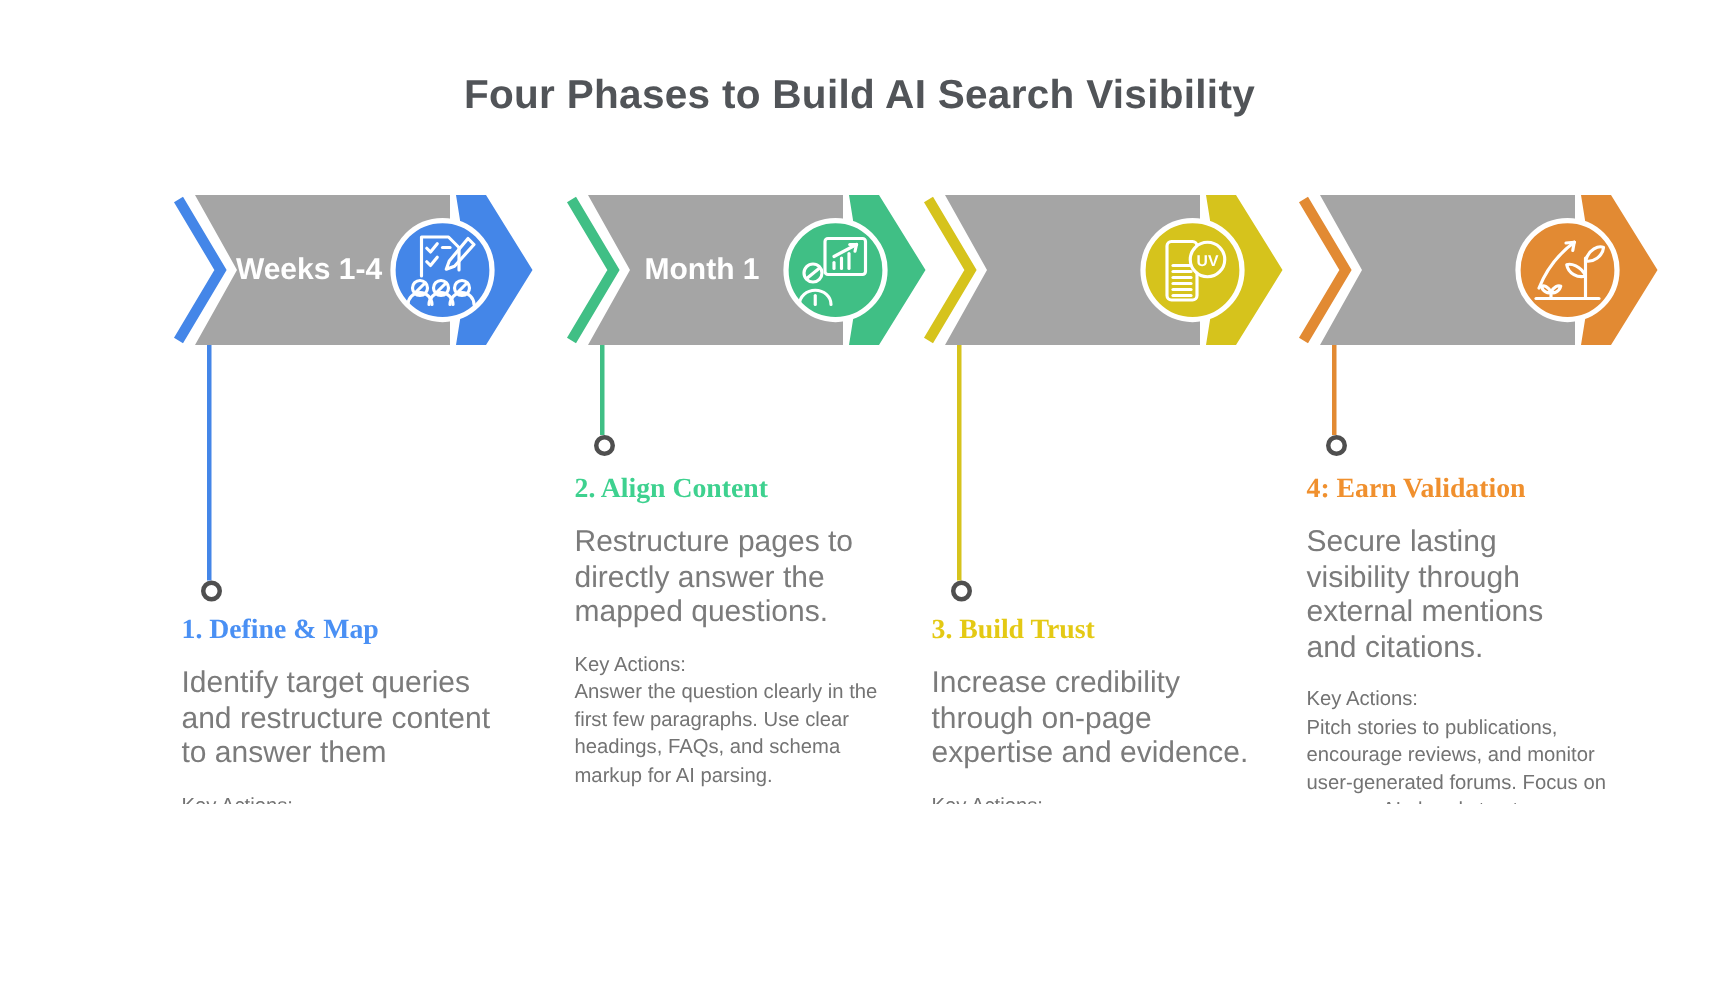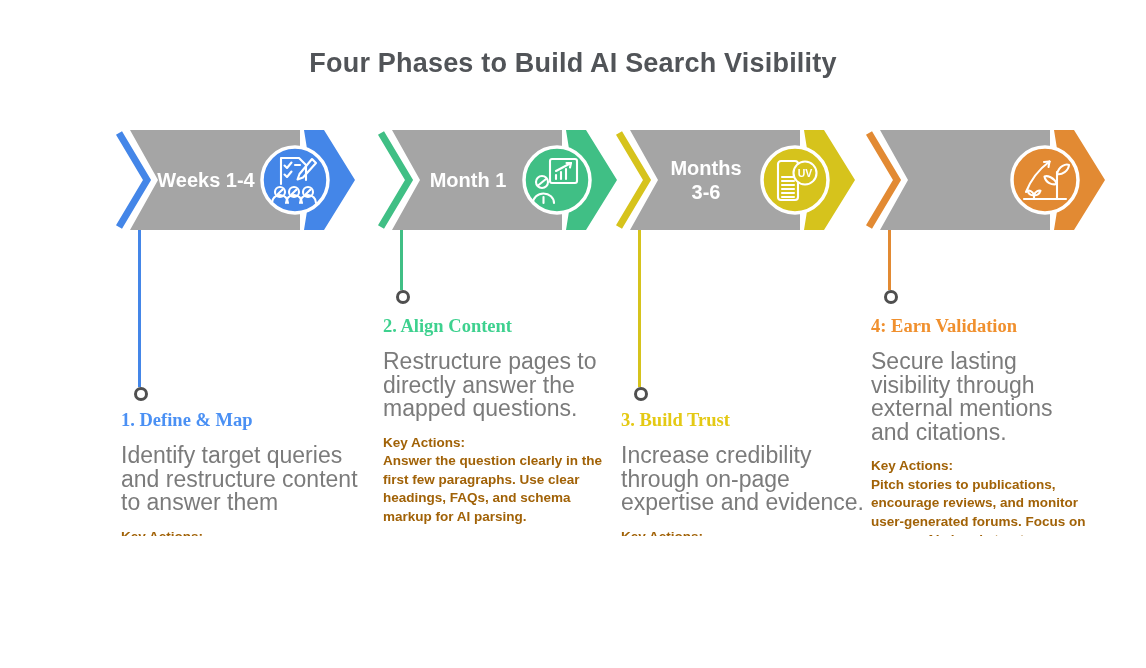--- a/index.html
+++ b/index.html
@@ -43,22 +43,22 @@
   .dot{
     position:absolute;left:19.5px;width:8px;height:8px;border-radius:50%;
     border:3px solid #4f4f4f;background:#ffffff;
   }
   .phase.tall  .dot{top:257px}
   .phase.short .dot{top:160px}
   .text-block{position:absolute;left:7px;width:250px;}
   .phase.tall  .text-block{top:280px}
   .phase.short .text-block{top:186px}
   .heading{font-size:18.5px;font-weight:bold;color:var(--heading-color);margin:0 0 13px 0;font-family:Liberation Serif, serif;}
-  .body-text{font-size:23px;color:#7b7b7b;line-height:23.5px;white-space:pre;margin:0 0 13px 0;}
-  .key-label,.key-text{font-size:13.5px;font-weight:bold;color:#a16207;line-height:18.5px;white-space:pre;}
+  .body-text{font-size:20px;color:#7b7b7b;line-height:23.5px;white-space:pre;margin:0 0 13px 0;}
+  .key-label,.key-text{font-size:13.5px;font-weight:normal;color:#737373;line-height:18.5px;white-space:pre;}
 </style>
 </head>
 <body>
 
 <div class="canvas">
 
   <div class="title">Four Phases to Build AI Search Visibility</div>
 
   <div class="phase tall" data-phase="0" style="--accent: #4486e8; --heading-color: #4a90f4;">
     <svg class="arrow" width="244" height="100" viewBox="0 0 244 100">
@@ -142,22 +142,20 @@
         <path d="M11,21 H23"></path>
         <path d="M11,25 H23"></path>
         <path d="M11,29 H23"></path>
         <path d="M11,33 H23"></path>
         <path d="M11,37 H23"></path>
         <path d="M11,41 H23"></path>
         <circle class="lens" cx="34" cy="17" r="11.5"></circle>
         <text x="34" y="21" text-anchor="middle">UV</text>
       </g>
     </svg>
-    <div class="arrow-label">Months
-3-6</div>
     <div class="connector"></div>
     <div class="dot"></div>
     <div class="text-block">
       <div class="heading">3. Build Trust</div>
       <div class="body-text">Increase credibility
 through on-page
 expertise and evidence.</div>
       <div class="key-label">Key Actions:</div>
     </div>
   </div>

